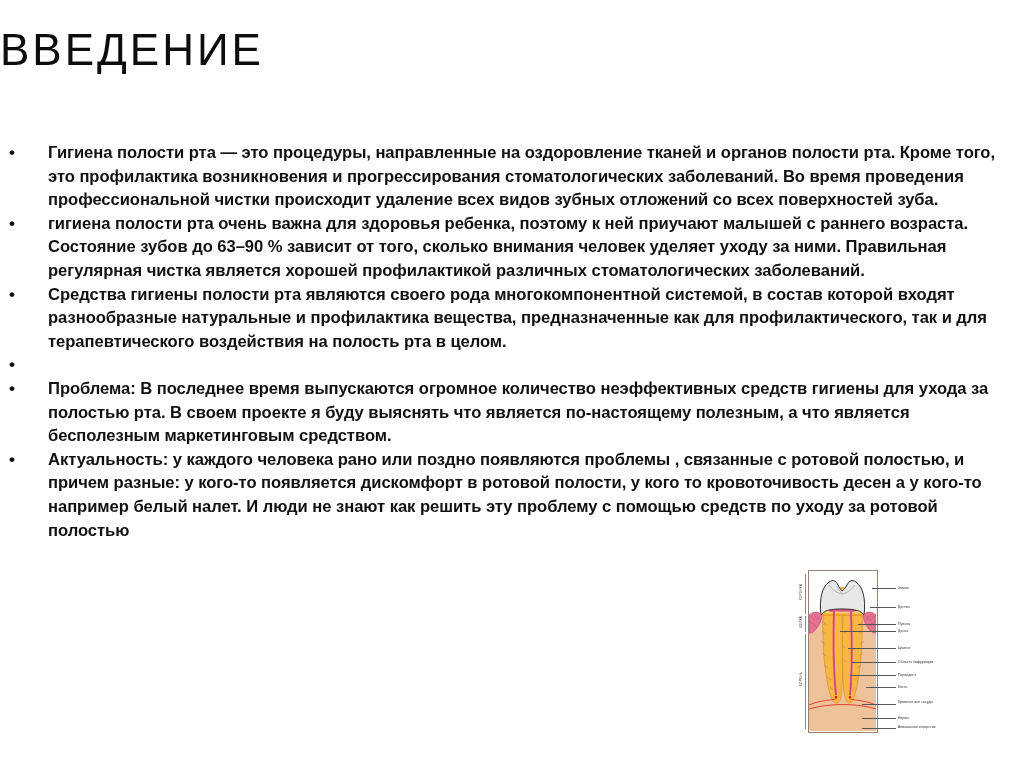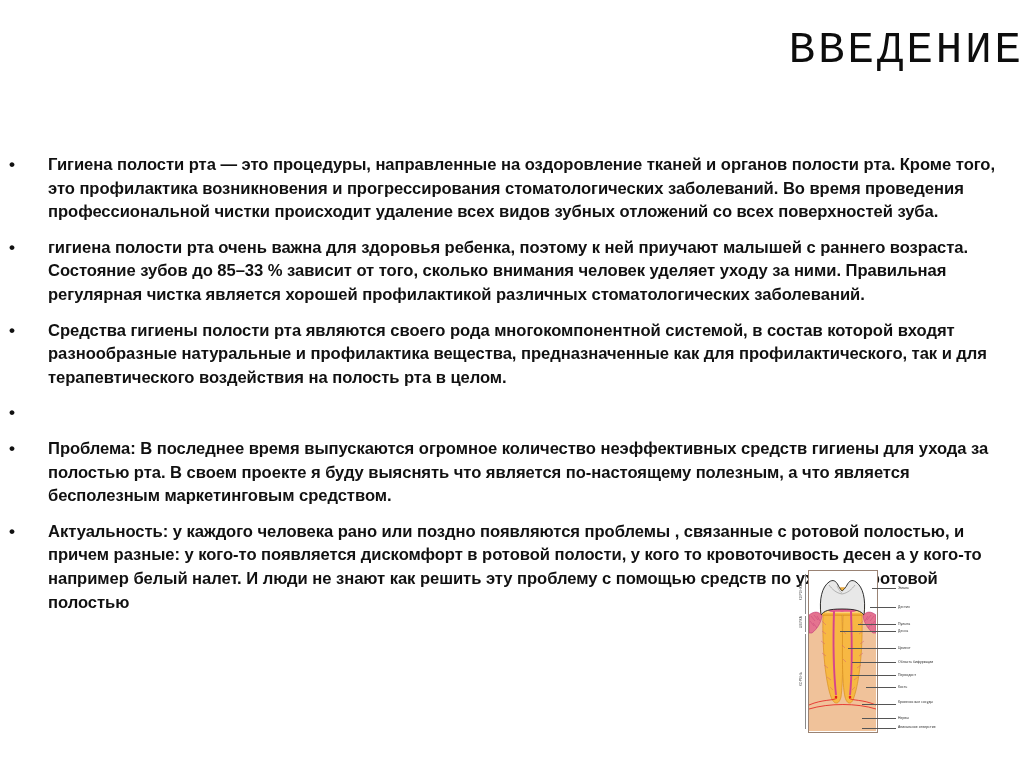--- a/index.html
+++ b/index.html
@@ -17,28 +17,27 @@
     color: #111111;
     -webkit-font-smoothing: antialiased;
   }
 
   
   .slide-title {
     position: absolute;
     top: 26px;
     left: 0;
     width: 1024px;
-    text-align: right;
+    text-align: left;
     font-size: 44px;
     font-weight: 400;
     letter-spacing: 3px;
     color: #0d0d0d;
     line-height: 1.1;
     white-space: nowrap;
-    font-family: Liberation Mono, monospace;
   }
 
   
   .body-list {
     position: absolute;
     top: 141px;
     left: 0;
     width: 1024px;
     margin: 0;
     padding: 0;
@@ -64,21 +63,20 @@
     font-size: 17px;
     line-height: 23.6px;
     color: #111111;
     text-align: left;
   }
   .bullet-item.is-empty {
     height: 23.6px;
   }
   .bullet-text {
     display: block;
-    margin-top: 12px;
   }
 
   
   .tooth-figure {
     position: absolute;
     left: 790px;
     top: 568px;
     width: 228px;
     height: 182px;
   }
@@ -155,21 +153,21 @@
 
 <ul class="body-list">
 
   <li class="bullet-item">
     <span class="marker">•</span>
     <span class="bullet-text">Гигиена полости рта — это процедуры, направленные на оздоровление тканей и органов полости рта. Кроме того, это профилактика возникновения и прогрессирования стоматологических заболеваний.  Во время проведения профессиональной чистки происходит удаление всех видов зубных отложений со всех поверхностей зуба.</span>
   </li>
 
   <li class="bullet-item">
     <span class="marker">•</span>
-    <span class="bullet-text">гигиена полости рта очень важна для здоровья ребенка, поэтому к ней приучают малышей с раннего возраста. Состояние зубов до 85–33 % зависит от того, сколько внимания человек уделяет уходу за ними. Правильная регулярная чистка является хорошей профилактикой различных стоматологических заболеваний.</span>
+    <span class="bullet-text">гигиена полости рта очень важна для здоровья ребенка, поэтому к ней приучают малышей с раннего возраста. Состояние зубов до 63–90 % зависит от того, сколько внимания человек уделяет уходу за ними. Правильная регулярная чистка является хорошей профилактикой различных стоматологических заболеваний.</span>
   </li>
 
   <li class="bullet-item">
     <span class="marker">•</span>
     <span class="bullet-text">Средства гигиены полости рта являются своего рода многокомпонентной системой, в состав которой входят разнообразные натуральные и профилактика вещества, предназначенные как для профилактического, так и для терапевтического воздействия на полость рта в целом.</span>
   </li>
 
   <li class="bullet-item is-empty">
     <span class="marker">•</span>
     <span class="bullet-text"></span>

